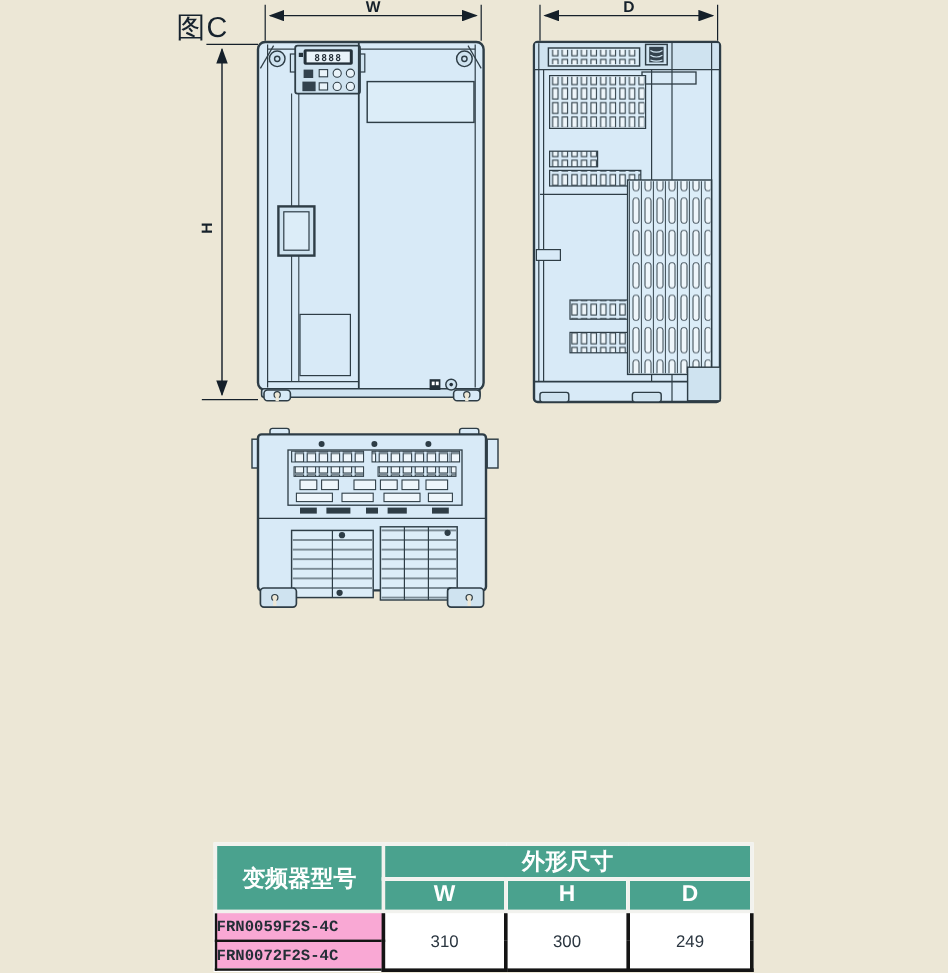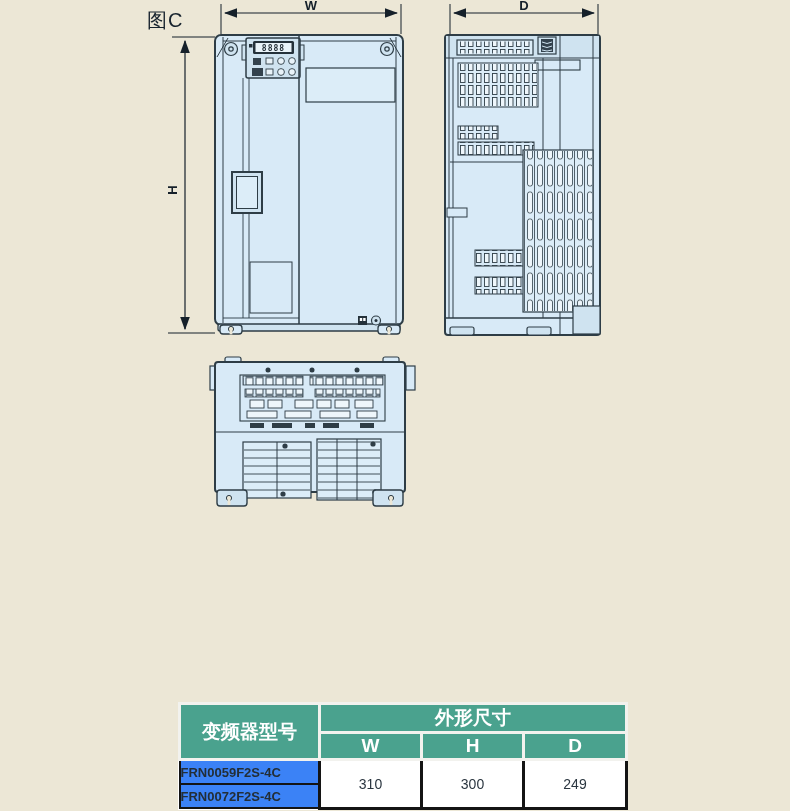--- a/index.html
+++ b/index.html
@@ -3,21 +3,21 @@
 <meta charset="utf-8">
 <style>
   html,body{margin:0;padding:0;}
   body{
     width:790px;height:811px;position:relative;overflow:hidden;
     background:#ece7d6;
     font-family:"Liberation Sans", sans-serif;
   }
   .fig-label{
     position:absolute;left:147px;top:7px;
-    font-size:20px;color:#17232e;letter-spacing:1px;
+    font-size:24px;color:#17232e;letter-spacing:1px;
   }
   svg{position:absolute;}
   #front-view-svg{left:168px;top:0px;}
   #side-view-svg{left:435px;top:0px;}
   #bottom-view-svg{left:205px;top:350px;}
   svg text.dim{font-family:"Liberation Sans",sans-serif;font-size:13px;font-weight:bold;fill:#15202a;}
   svg text.seg{font-family:"DejaVu Sans Mono",monospace;font-size:8px;font-weight:bold;fill:#232e36;letter-spacing:1px;}
 
   table.spec{
     position:absolute;left:178px;top:702px;width:447px;
@@ -25,23 +25,24 @@
     background:#ffffff;border:2px solid #141414;
   }
   table.spec th, table.spec td{padding:0;overflow:hidden;}
   th.hdr{
     background:#4aa28e;color:#ffffff;font-size:19px;font-weight:bold;
     border:3px solid #f2f2ee;text-align:center;
   }
   th.hdr-size{height:22px;}
   th.hdr-col{height:24px;}
   td.model{
-    background:#3b82f6;color:#232e36;font-size:13px;font-weight:bold;
+    background:#f9a8d4;color:#232e36;font-size:13px;font-weight:bold;
     text-align:left;padding-left:10px;height:22px;
     border:2px solid #141414;
+    font-family:Liberation Mono, monospace;
   }
   td.model.second{border-top-width:1px;}
   td.value{
     background:#ffffff;color:#2b3640;font-size:14px;text-align:center;
     border:3px solid #141414;
   }
 </style>
 </head>
 <body>
 

